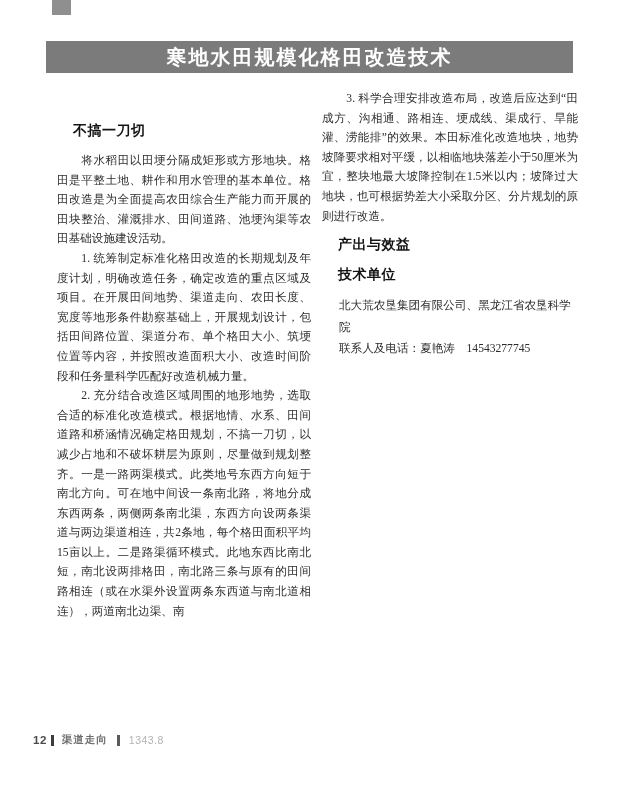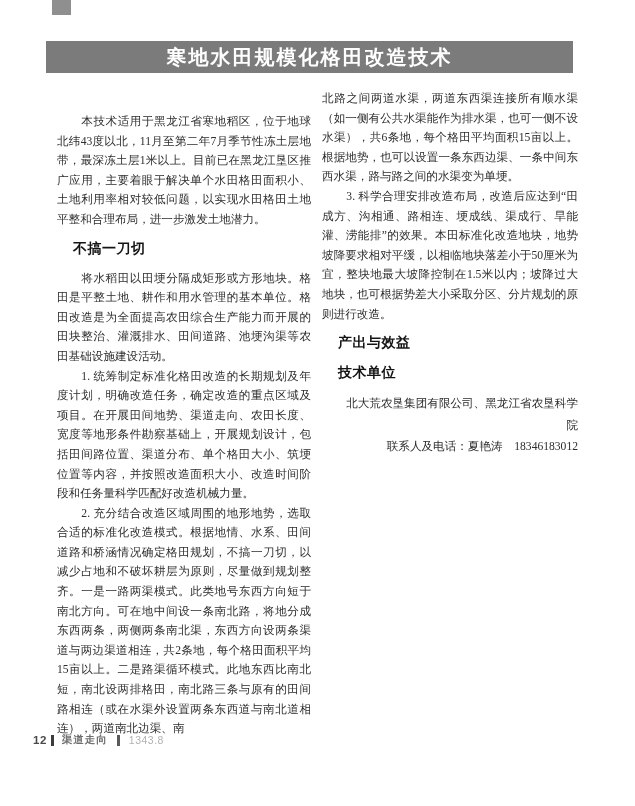--- a/index.html
+++ b/index.html
@@ -33,21 +33,21 @@
   .col-right{left:322px;top:89px;width:256px;}
   .para{margin:0;text-indent:2.1em;}
   .para-cont{margin:0;text-indent:0;}
   .sec-heading{
     font-family:"Liberation Sans","DejaVu Sans",sans-serif;
     font-size:14px;font-weight:bold;color:#141414;
     line-height:18px;letter-spacing:0.5px;
     margin:9px 0 12px 16px;text-align:left;text-indent:0;
   }
   .sec-heading.first{margin-top:1px;margin-bottom:16px;}
-  .contact-line{margin:0 0 0 17px;text-indent:0;line-height:21.5px;text-align:right;}
+  .contact-line{margin:0 0 0 17px;text-indent:0;line-height:21.5px;text-align:left;}
   .footer{
     position:absolute;left:33px;top:733px;height:14px;
     display:flex;align-items:center;
     font-family:"Liberation Sans","DejaVu Sans",sans-serif;
     font-size:11.5px;
   }
   .footer .page-num{color:#4a4a4a;font-weight:bold;letter-spacing:0.5px;}
   .footer .divider{display:inline-block;width:3px;height:11px;background:#3c3c3c;margin:0 8px 0 4px;}
   .footer .divider.light{background:#5a5a5a;margin:0 9px;}
   .footer .journal{color:#6e6e6e;font-weight:bold;letter-spacing:1px;font-size:10.5px;}
@@ -58,34 +58,32 @@
 
 <div class="page">
 
   <div class="corner-square"></div>
 
   <div class="title-bar">
     <span class="title-text">寒地水田规模化格田改造技术</span>
   </div>
 
   <div class="col col-left">
-    <p class="para">本技术适用于黑龙江省寒地稻区，位于地球北纬43度以北，11月至第二年7月季节性冻土层地带，最深冻土层1米以上。目前已在黑龙江垦区推广应用，主要着眼于解决单个水田格田面积小、土地利用率相对较低问题，以实现水田格田土地平整和合理布局，进一步激发土地潜力。</p>
     <div class="sec-heading">不搞一刀切</div>
     <p class="para">将水稻田以田埂分隔成矩形或方形地块。格田是平整土地、耕作和用水管理的基本单位。格田改造是为全面提高农田综合生产能力而开展的田块整治、灌溉排水、田间道路、池埂沟渠等农田基础设施建设活动。</p>
     <p class="para">1. 统筹制定标准化格田改造的长期规划及年度计划，明确改造任务，确定改造的重点区域及项目。在开展田间地势、渠道走向、农田长度、宽度等地形条件勘察基础上，开展规划设计，包括田间路位置、渠道分布、单个格田大小、筑埂位置等内容，并按照改造面积大小、改造时间阶段和任务量科学匹配好改造机械力量。</p>
     <p class="para">2. 充分结合改造区域周围的地形地势，选取合适的标准化改造模式。根据地情、水系、田间道路和桥涵情况确定格田规划，不搞一刀切，以减少占地和不破坏耕层为原则，尽量做到规划整齐。一是一路两渠模式。此类地号东西方向短于南北方向。可在地中间设一条南北路，将地分成东西两条，两侧两条南北渠，东西方向设两条渠道与两边渠道相连，共2条地，每个格田面积平均15亩以上。二是路渠循环模式。此地东西比南北短，南北设两排格田，南北路三条与原有的田间路相连（或在水渠外设置两条东西道与南北道相连），两道南北边渠、南</p>
   </div>
 
   <div class="col col-right">
-    <p class="para-cont">北路之间两道水渠，两道东西渠连接所有顺水渠（如一侧有公共水渠能作为排水渠，也可一侧不设水渠），共6条地，每个格田平均面积15亩以上。根据地势，也可以设置一条东西边渠、一条中间东西水渠，路与路之间的水渠变为单埂。</p>
     <p class="para">3. 科学合理安排改造布局，改造后应达到“田成方、沟相通、路相连、埂成线、渠成行、旱能灌、涝能排”的效果。本田标准化改造地块，地势坡降要求相对平缓，以相临地块落差小于50厘米为宜，整块地最大坡降控制在1.5米以内；坡降过大地块，也可根据势差大小采取分区、分片规划的原则进行改造。</p>
     <div class="sec-heading">产出与效益</div>
     <div class="sec-heading">技术单位</div>
     <p class="contact-line">北大荒农垦集团有限公司、黑龙江省农垦科学院</p>
-    <p class="contact-line">联系人及电话：夏艳涛　18346183012</p>
+    <p class="contact-line">联系人及电话：夏艳涛　14543277745</p>
   </div>
 
   <div class="footer">
     <span class="page-num">12</span>
     <span class="divider"></span>
     <span class="journal">渠道走向</span>
     <span class="divider light"></span>
     <span class="issue">1343.8</span>
   </div>
 

